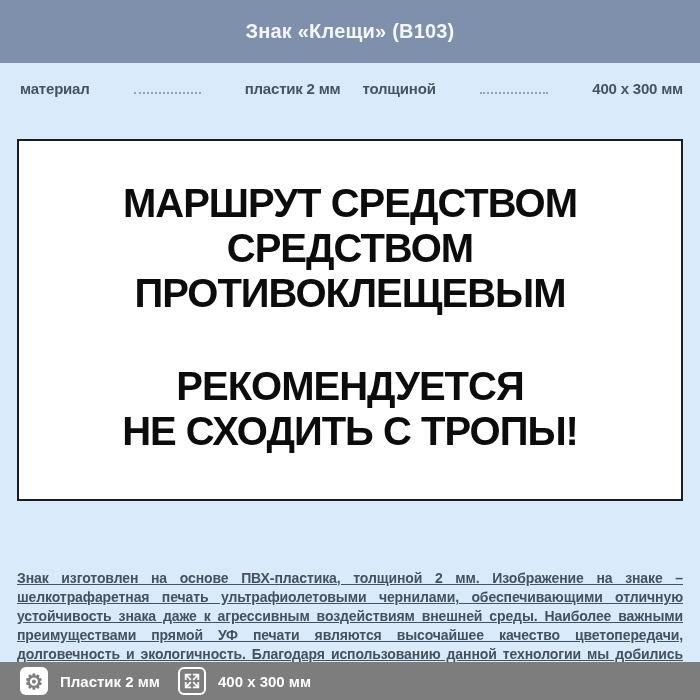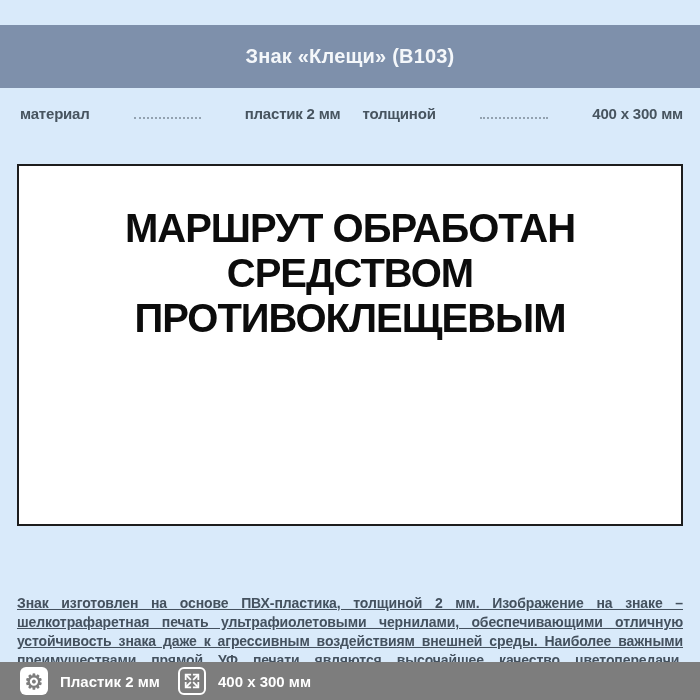--- a/index.html
+++ b/index.html
@@ -11,21 +11,20 @@
     overflow: hidden;
   }
 
   
   .header {
     height: 63px;
     background: #7e90ab;
     display: flex;
     align-items: center;
     justify-content: center;
-    margin-top: 25px;
   }
   .header .title {
     color: #f4f7fa;
     font-size: 20px;
     font-weight: bold;
     letter-spacing: 0.2px;
   }
 
   
   .specs-row {
@@ -139,23 +138,27 @@
   </div>
   <div class="spec">
     <span>толщиной</span>
     <span class="leader"></span>
     <span>400 x 300 мм</span>
   </div>
 </div>
 
 <div class="sign">
   <div>
-    <div class="sign-line">МАРШРУТ ОБРАБОТАН</div>
+    <div class="sign-line">МАРШРУТ СРЕДСТВОМ</div>
     <div class="sign-line">СРЕДСТВОМ</div>
     <div class="sign-line">ПРОТИВОКЛЕЩЕВЫМ</div>
+  </div>
+  <div class="sign-block-bottom">
+    <div class="sign-line">РЕКОМЕНДУЕТСЯ</div>
+    <div class="sign-line">НЕ СХОДИТЬ С ТРОПЫ!</div>
   </div>
 </div>
 
 <p class="description">Знак изготовлен на основе ПВХ-пластика, толщиной 2 мм. Изображение на знаке – шелкотрафаретная печать ультрафиолетовыми чернилами, обеспечивающими отличную устойчивость знака даже к агрессивным воздействиям внешней среды. Наиболее важными преимуществами прямой УФ печати являются высочайшее качество цветопередачи, долговечность и экологичность. Благодаря использованию данной технологии мы добились невысокой стоимости и увеличенного срока службы – до 5 лет вне помещения</p>
 
 <div class="footer">
   <div class="badge">
     <span class="badge-icon icon-gear-box">⚙</span>
     <span>Пластик 2 мм</span>
   </div>

